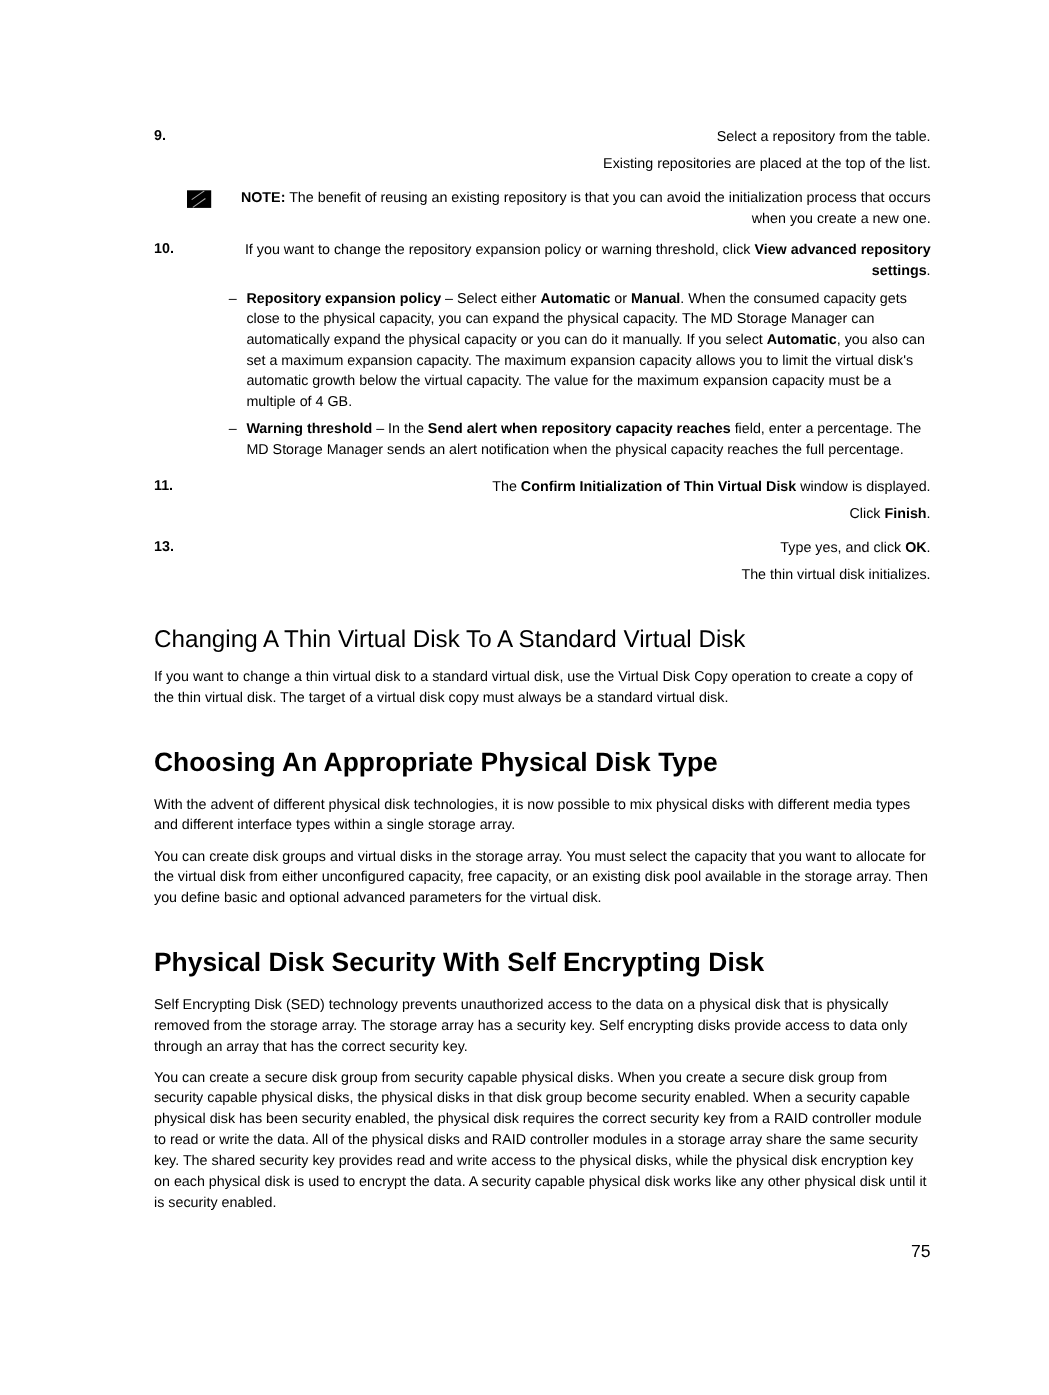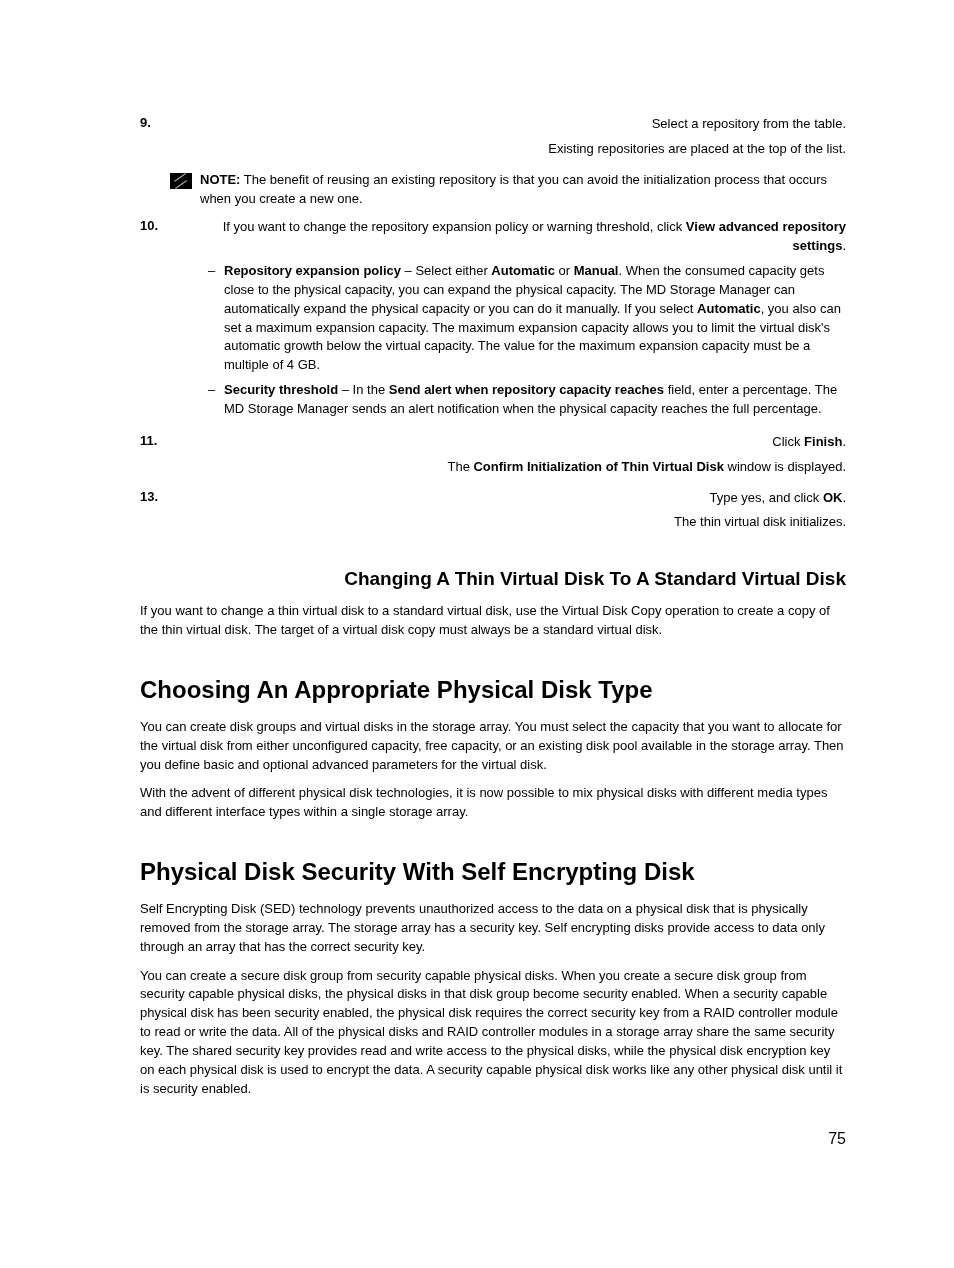--- a/index.html
+++ b/index.html
@@ -57,43 +57,42 @@
     transform: rotate(-35deg);
   }
   .note-icon::before {
     content: "";
     position: absolute;
     left: 3px; top: 4px;
     width: 14px; height: 1px;
     background: #aaa;
     transform: rotate(-35deg);
   }
-  .note-text { line-height: 1.45; }
+  .note-text { line-height: 1.45; text-align: right; }
   .bold { font-weight: bold; }
   .mono { font-family: Liberation Sans, sans-serif; }
 
   .sublist {
     margin: 6px 0 8px 38px;
   }
   .subitem {
     display: flex;
     margin-bottom: 6px;
     line-height: 1.45;
   }
   .dash {
     width: 16px;
     flex-shrink: 0;
   }
   .subbody { flex: 1; }
 
   h3 {
-    font-size: 19px;
-    font-weight: bold;
+    font-size: 22px;
+    font-weight: normal;
     margin: 30px 0 12px 0;
-    text-align: right;
   }
   h2 {
     font-size: 24px;
     font-weight: bold;
     margin: 36px 0 14px 0;
   }
   .para {
     line-height: 1.45;
     margin: 0 0 10px 0;
   }
@@ -133,55 +132,55 @@
       <div class="sublist">
         <div class="subitem">
           <div class="dash">–</div>
           <div class="subbody">
             <span class="bold">Repository expansion policy</span><span> – Select either </span><span class="bold">Automatic</span><span> or </span><span class="bold">Manual</span><span>. When the consumed capacity gets close to the physical capacity, you can expand the physical capacity. The MD Storage Manager can automatically expand the physical capacity or you can do it manually. If you select </span><span class="bold">Automatic</span><span>, you also can set a maximum expansion capacity. The maximum expansion capacity allows you to limit the virtual disk's automatic growth below the virtual capacity. The value for the maximum expansion capacity must be a multiple of 4 GB.</span>
           </div>
         </div>
         <div class="subitem">
           <div class="dash">–</div>
           <div class="subbody">
-            <span class="bold">Security threshold</span><span> – In the </span><span class="bold">Send alert when repository capacity reaches</span><span> field, enter a percentage. The MD Storage Manager sends an alert notification when the physical capacity reaches the full percentage.</span>
+            <span class="bold">Warning threshold</span><span> – In the </span><span class="bold">Send alert when repository capacity reaches</span><span> field, enter a percentage. The MD Storage Manager sends an alert notification when the physical capacity reaches the full percentage.</span>
           </div>
         </div>
       </div>
     </div>
   </div>
 
   <div class="step">
     <div class="step-num">11.</div>
     <div class="step-body">
       <p>
-        <span>Click </span><span class="bold">Finish</span><span>.</span>
+        <span>The </span><span class="bold">Confirm Initialization of Thin Virtual Disk</span><span> window is displayed.</span>
       </p>
       <p>
-        <span>The </span><span class="bold">Confirm Initialization of Thin Virtual Disk</span><span> window is displayed.</span>
+        <span>Click </span><span class="bold">Finish</span><span>.</span>
       </p>
     </div>
   </div>
 
 
   <div class="step">
     <div class="step-num">13.</div>
     <div class="step-body">
       <p>
         <span>Type </span><span class="mono">yes</span><span>, and click </span><span class="bold">OK</span><span>.</span>
       </p>
       <p>The thin virtual disk initializes.</p>
     </div>
   </div>
 
   <h3>Changing A Thin Virtual Disk To A Standard Virtual Disk</h3>
   <p class="para">If you want to change a thin virtual disk to a standard virtual disk, use the Virtual Disk Copy operation to create a copy of the thin virtual disk. The target of a virtual disk copy must always be a standard virtual disk.</p>
 
   <h2>Choosing An Appropriate Physical Disk Type</h2>
+  <p class="para">With the advent of different physical disk technologies, it is now possible to mix physical disks with different media types and different interface types within a single storage array.</p>
   <p class="para">You can create disk groups and virtual disks in the storage array. You must select the capacity that you want to allocate for the virtual disk from either unconfigured capacity, free capacity, or an existing disk pool available in the storage array. Then you define basic and optional advanced parameters for the virtual disk.</p>
-  <p class="para">With the advent of different physical disk technologies, it is now possible to mix physical disks with different media types and different interface types within a single storage array.</p>
 
   <h2>Physical Disk Security With Self Encrypting Disk</h2>
   <p class="para">Self Encrypting Disk (SED) technology prevents unauthorized access to the data on a physical disk that is physically removed from the storage array. The storage array has a security key. Self encrypting disks provide access to data only through an array that has the correct security key.</p>
   <p class="para">You can create a secure disk group from security capable physical disks. When you create a secure disk group from security capable physical disks, the physical disks in that disk group become security enabled. When a security capable physical disk has been security enabled, the physical disk requires the correct security key from a RAID controller module to read or write the data. All of the physical disks and RAID controller modules in a storage array share the same security key. The shared security key provides read and write access to the physical disks, while the physical disk encryption key on each physical disk is used to encrypt the data. A security capable physical disk works like any other physical disk until it is security enabled.</p>
 
   <div class="page-num">75</div>
 </div>
 
 </body></html>

